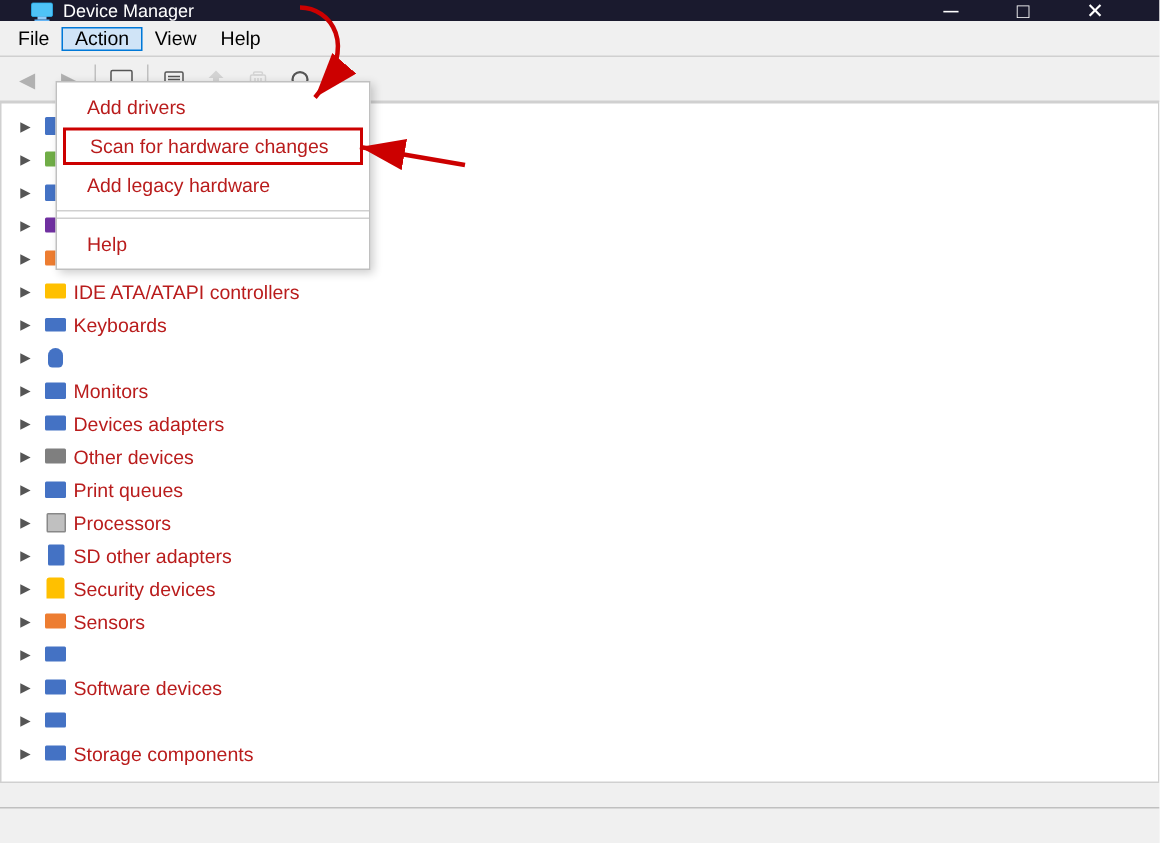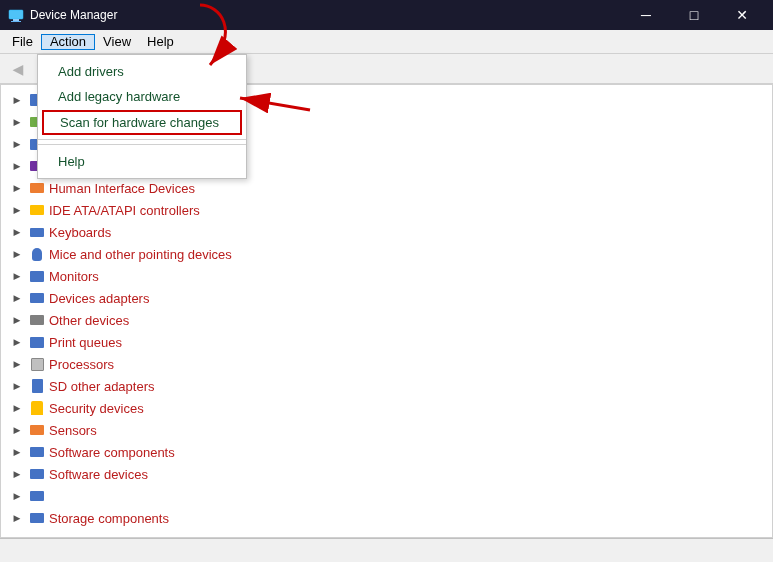--- a/index.html
+++ b/index.html
@@ -11,22 +11,22 @@
       height: 562px;
       overflow: hidden;
       position: relative;
     }
 
     
     .title-bar {
       background: #1a1a2e;
       display: flex;
       align-items: center;
-      height: 30px;
-      padding: 0 8px;
+      height: 14px;
+      padding: 0 20px;
       color: white;
       user-select: none;
     }
     .title-bar-icon {
       width: 16px;
       height: 16px;
       margin-right: 6px;
       display: flex;
       align-items: center;
       justify-content: center;
@@ -204,21 +204,21 @@
       border: 1px solid #c0c0c0;
       box-shadow: 2px 2px 6px rgba(0,0,0,0.2);
       z-index: 100;
       padding: 4px 0;
       pointer-events: all;
     }
     .dropdown-menu-item {
       padding: 5px 20px;
       cursor: pointer;
       font-size: 13px;
-      color: #14532d;
+      color: #b91c1c;
       display: flex;
       align-items: center;
     }
     .dropdown-menu-item.highlighted {
       background: white;
       border: 2px solid #cc0000;
       margin: 1px 4px;
       padding: 3px 16px;
       font-weight: normal;
     }
@@ -356,21 +356,20 @@
       <div class="tree-icon">
           <div class="icon-keyboard"></div>
         </div>
       <span class="tree-label">Keyboards</span>
     </div>
     <div class="tree-item">
       <div class="tree-arrow">▶</div>
       <div class="tree-icon">
           <div class="icon-mouse"></div>
         </div>
-      <span class="tree-label">Mice and other pointing devices</span>
     </div>
     <div class="tree-item">
       <div class="tree-arrow">▶</div>
       <div class="tree-icon">
           <div class="icon-monitor"></div>
         </div>
       <span class="tree-label">Monitors</span>
     </div>
     <div class="tree-item">
       <div class="tree-arrow">▶</div>
@@ -419,21 +418,20 @@
       <div class="tree-icon">
           <div class="icon-sensor"></div>
         </div>
       <span class="tree-label">Sensors</span>
     </div>
     <div class="tree-item">
       <div class="tree-arrow">▶</div>
       <div class="tree-icon">
           <div class="icon-software"></div>
         </div>
-      <span class="tree-label">Software components</span>
     </div>
     <div class="tree-item">
       <div class="tree-arrow">▶</div>
       <div class="tree-icon">
           <div class="icon-software"></div>
         </div>
       <span class="tree-label">Software devices</span>
     </div>
     <div class="tree-item">
       <div class="tree-arrow">▶</div>
@@ -451,22 +449,22 @@
   </div>
 </div>
 
 <div class="status-bar">
   <span></span>
 </div>
 
 <div class="dropdown-overlay">
   <div class="dropdown-menu">
     <div class="dropdown-menu-item">Add drivers</div>
+    <div class="dropdown-menu-item highlighted">Scan for hardware changes</div>
     <div class="dropdown-menu-item">Add legacy hardware</div>
-    <div class="dropdown-menu-item highlighted">Scan for hardware changes</div>
     <div class="dropdown-divider"></div>
     <div class="dropdown-divider"></div>
     <div class="dropdown-menu-item">Help</div>
   </div>
 </div>
 
 <svg class="arrows-layer">
 
   <defs>
     <marker id="arrowhead" markerWidth="10" markerHeight="7" refX="10" refY="3.5" orient="auto">

